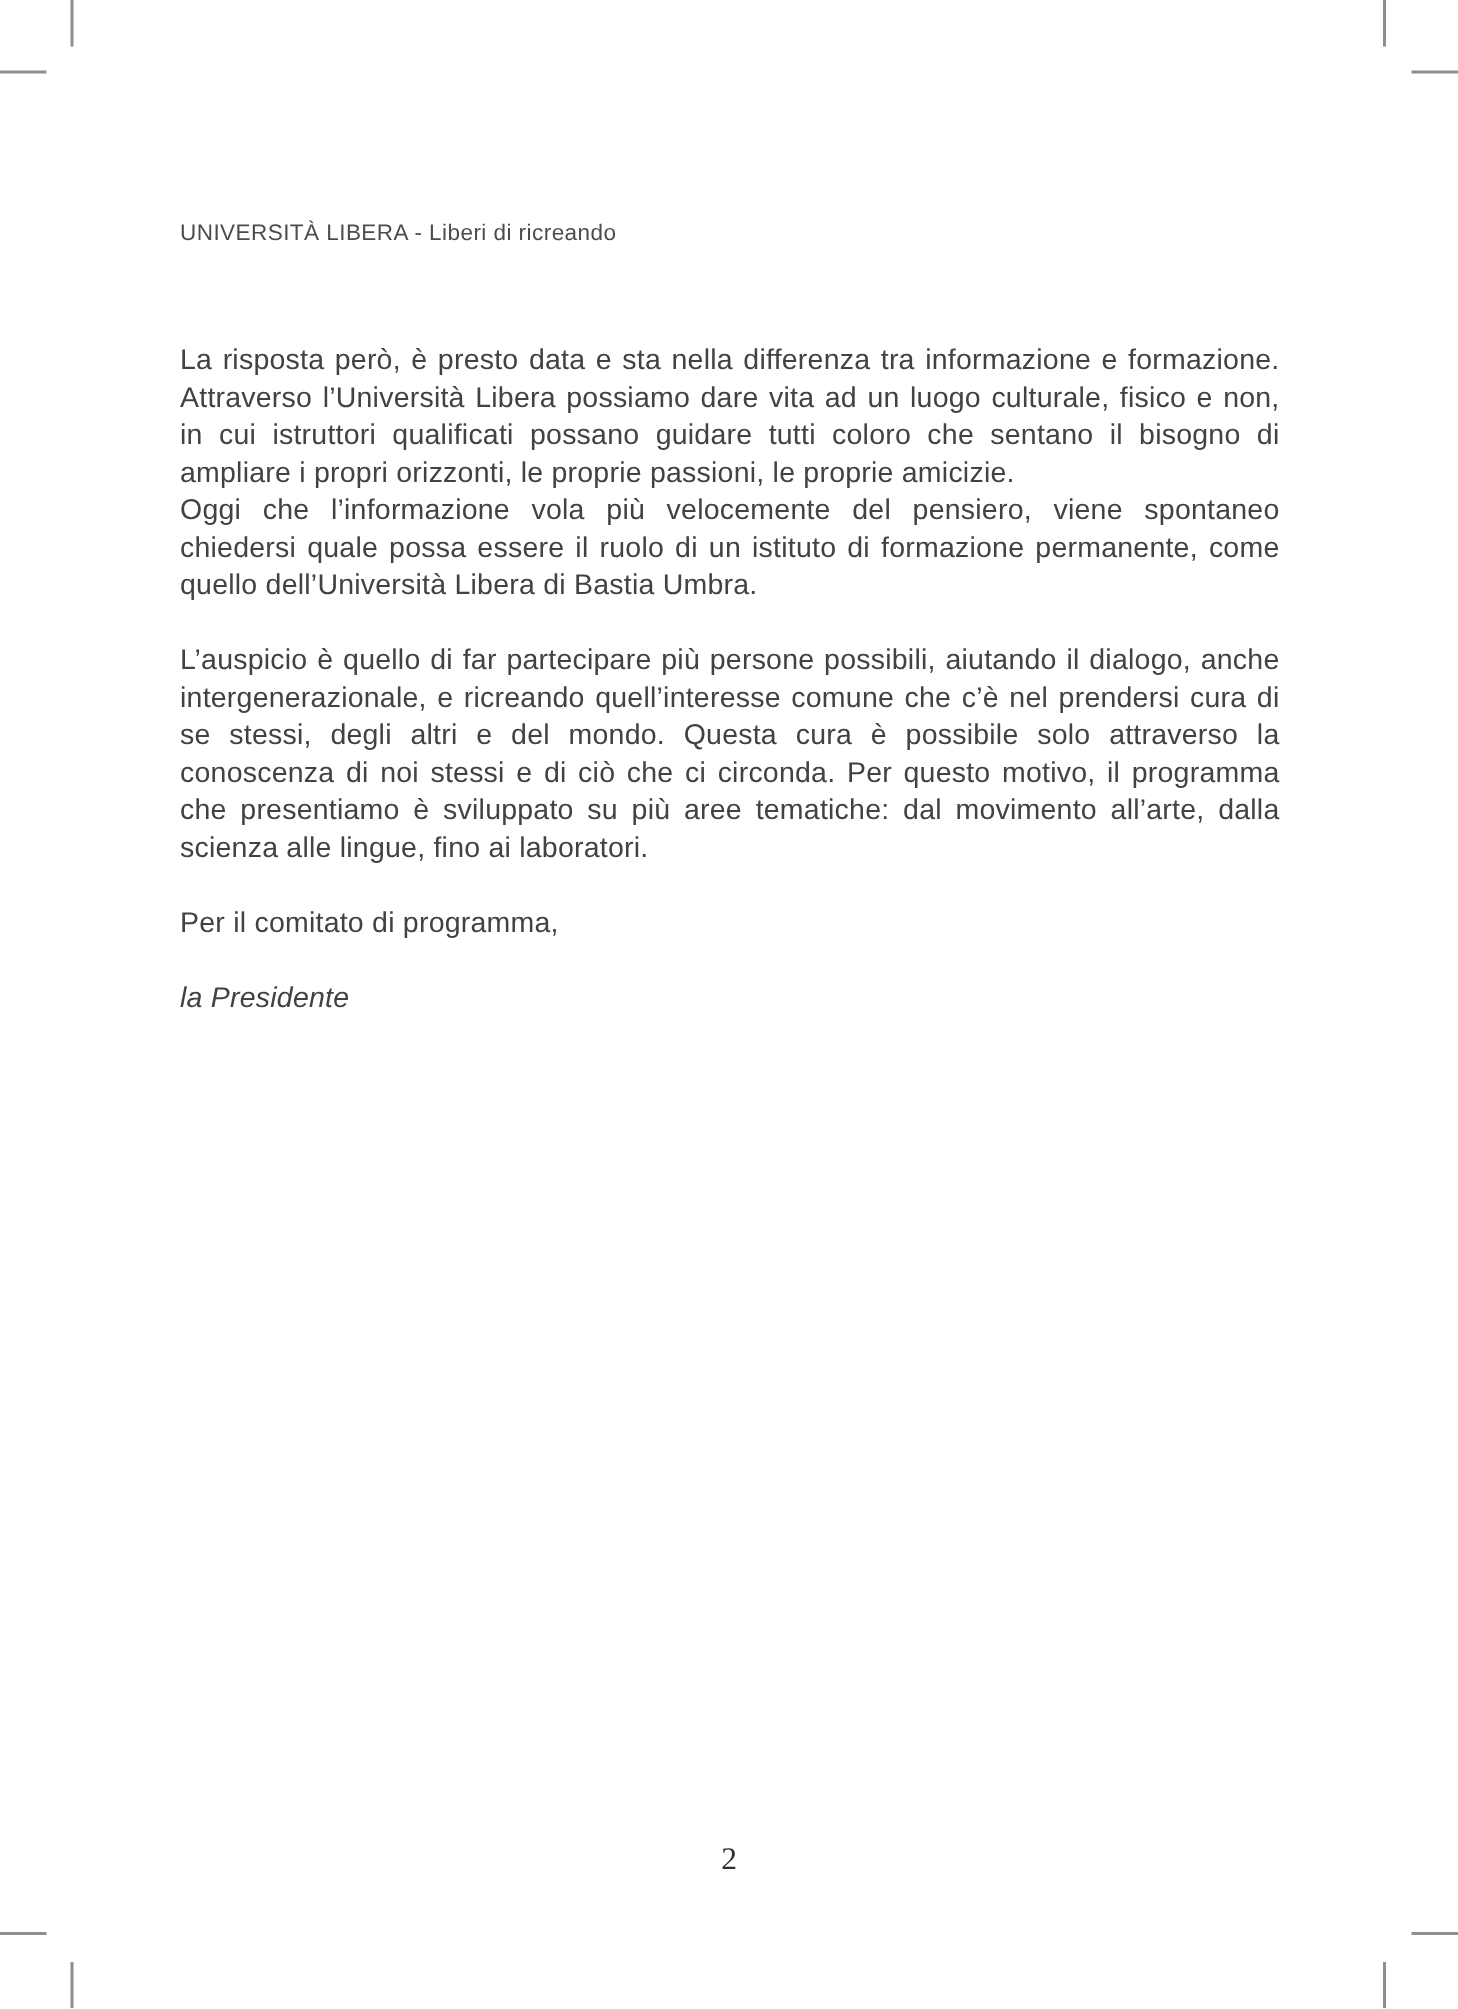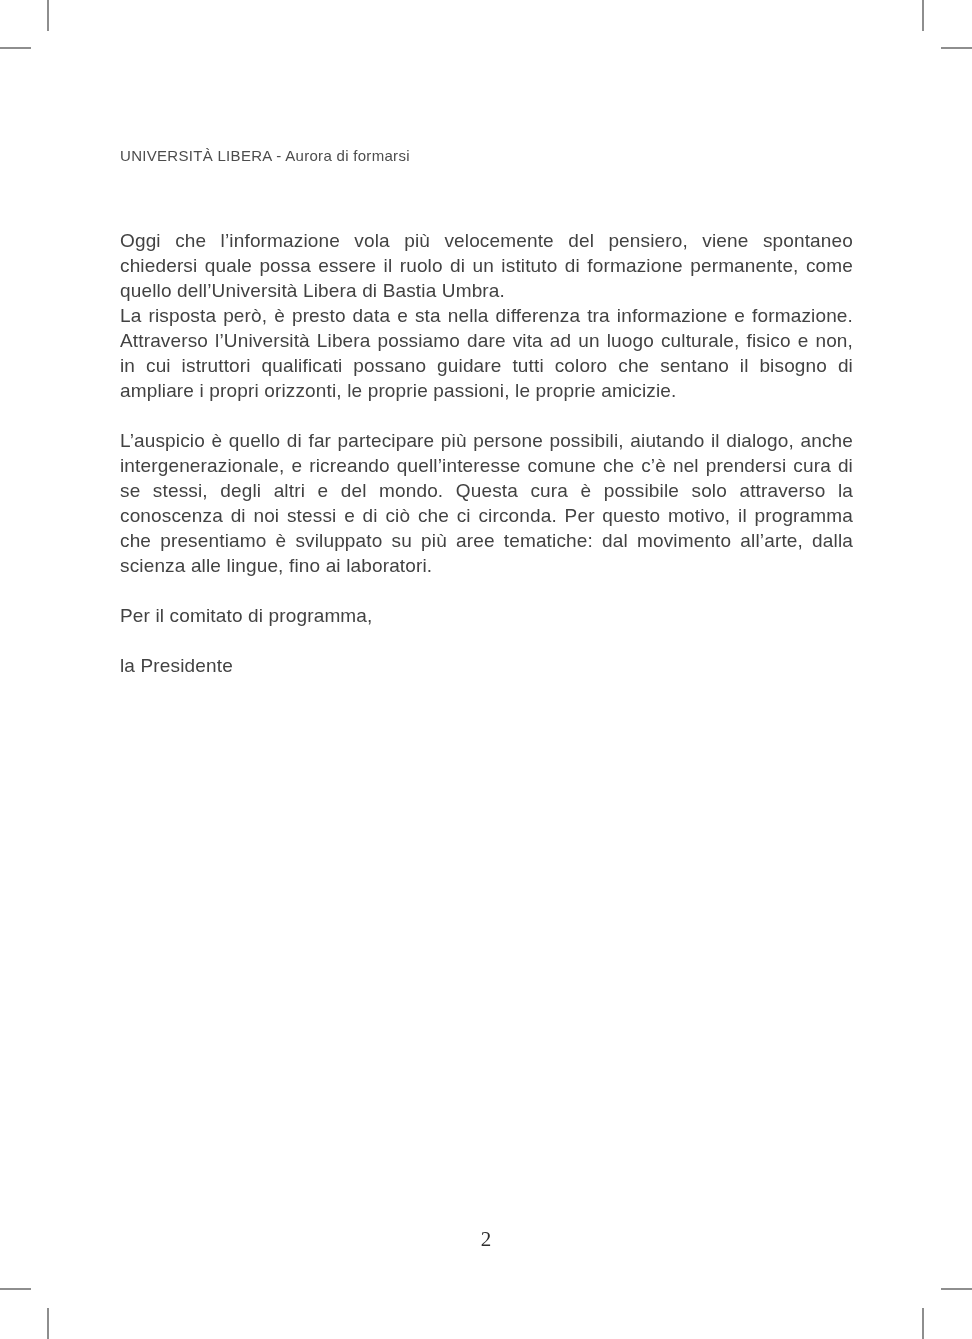--- a/index.html
+++ b/index.html
@@ -48,21 +48,21 @@
     letter-spacing:0.15px;
     color:var(--text);
   }
   .body-text p{
     margin:0;
     text-align:justify;
     text-justify:inter-word;
   }
   .body-text p.gap{margin-top:25px;}
   .body-text p.no-just{text-align:left;}
-  .sig-role{}
+  .sig-role{font-style:italic;}
   .sig-name{
     font-weight:bold;
     color:var(--signature-name);
     letter-spacing:0.2px;
   }
   .page-number{
     position:absolute;
     left:0;top:1227px;
     width:972px;
     text-align:center;
@@ -78,25 +78,25 @@
 
   <div class="cm cm-v cm-tl-v"></div>
   <div class="cm cm-h cm-tl-h"></div>
   <div class="cm cm-v cm-tr-v"></div>
   <div class="cm cm-h cm-tr-h"></div>
   <div class="cm cm-h cm-bl-h"></div>
   <div class="cm cm-v cm-bl-v"></div>
   <div class="cm cm-h cm-br-h"></div>
   <div class="cm cm-v cm-br-v"></div>
 
-  <div class="running-header">UNIVERSITÀ LIBERA - Aurora di formarsi</div>
+  <div class="running-header">UNIVERSITÀ LIBERA - Liberi di ricreando</div>
 
   <div class="body-text">
+    <p>La risposta però, è presto data e sta nella differenza tra informazione e formazione. Attraverso l’Università Libera possiamo dare vita ad un luogo culturale, fisico e non, in cui istruttori qualificati possano guidare tutti coloro che sentano il bisogno di ampliare i propri orizzonti, le proprie passioni, le proprie amicizie.</p>
     <p>Oggi che l’informazione vola più velocemente del pensiero, viene spontaneo chiedersi quale possa essere il ruolo di un istituto di formazione permanente, come quello dell’Università Libera di Bastia Umbra.</p>
-    <p>La risposta però, è presto data e sta nella differenza tra informazione e formazione. Attraverso l’Università Libera possiamo dare vita ad un luogo culturale, fisico e non, in cui istruttori qualificati possano guidare tutti coloro che sentano il bisogno di ampliare i propri orizzonti, le proprie passioni, le proprie amicizie.</p>
     <p class="gap">L’auspicio è quello di far partecipare più persone possibili, aiutando il dialogo, anche intergenerazionale, e ricreando quell’interesse comune che c’è nel prendersi cura di se stessi, degli altri e del mondo. Questa cura è possibile solo attraverso la conoscenza di noi stessi e di ciò che ci circonda. Per questo motivo, il programma che presentiamo è sviluppato su più aree tematiche: dal movimento all’arte, dalla scienza alle lingue, fino ai laboratori.</p>
     <p class="gap no-just">Per il comitato di programma,</p>
     <p class="gap no-just sig-role">la Presidente</p>
   </div>
 
   <div class="page-number">2</div>
 
 </div>
 
 </body></html>

